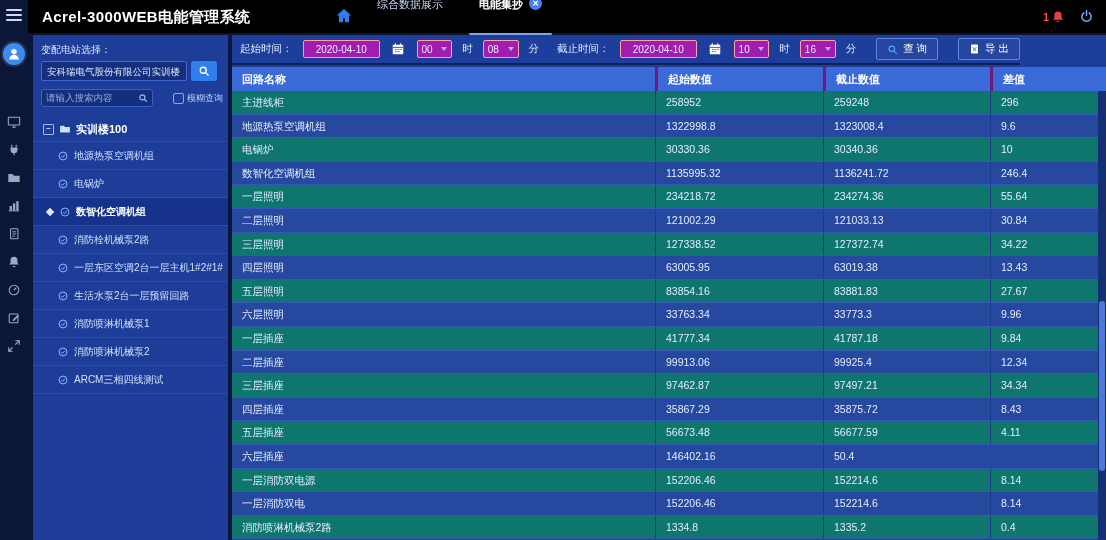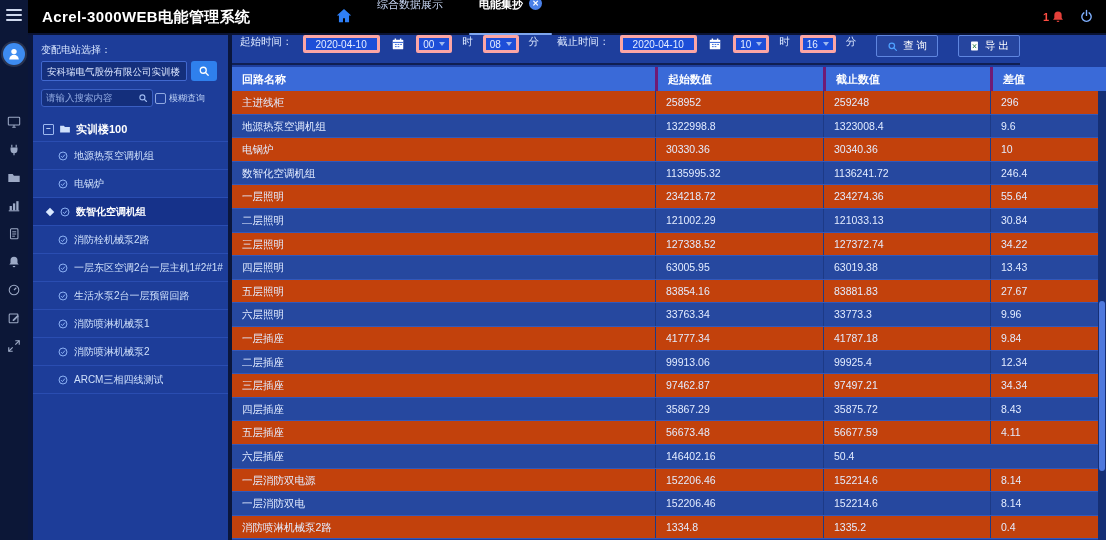--- a/index.html
+++ b/index.html
@@ -29,48 +29,48 @@
   #hdr-right{position:absolute;right:12px;top:0;height:33px;display:flex;align-items:center;gap:14px}
   #alarm{display:flex;align-items:center;gap:2px;cursor:pointer}
   #alarm .cnt{color:#ff4d42;font-size:11px;font-weight:bold}
   
   #side{position:absolute;left:33px;top:35px;width:195px;height:505px;background:#1d3d99;box-sizing:border-box;padding-top:6px}
   #station-label{font-size:10px;color:#d7e5ff;margin:2px 0 4px 8px}
   #station-row{display:flex;margin-left:8px}
   #station-input{width:146px;height:20px;line-height:20px;background:#142f7c;border:1px solid #4168cf;border-radius:2px;
     font-size:9.5px;color:#dbe6ff;padding:0 5px;white-space:nowrap;overflow:hidden;text-overflow:ellipsis;box-sizing:border-box}
   #station-search{width:26px;height:20px;margin-left:4px;background:#2f80ed;border-radius:3px;display:flex;align-items:center;justify-content:center;cursor:pointer}
-  #search-row{display:flex;align-items:center;margin:8px 0 0 8px;gap:2px}
+  #search-row{display:flex;align-items:center;margin:8px 0 0 8px;gap:20px}
   #tree-search{width:112px;height:18px;background:#142f7c;border:1px solid #3a5fc2;border-radius:3px;display:flex;align-items:center;box-sizing:border-box;padding:0 4px}
   #tree-search .ph{flex:1;font-size:9.5px;color:#8fa8e0;white-space:nowrap;overflow:hidden}
   #fuzzy{display:flex;align-items:center;gap:3px;cursor:pointer}
   #fuzzy .box{width:9px;height:9px;border:1px solid #8fa8e0;border-radius:2px;background:transparent}
   #fuzzy .lbl{font-size:9px;color:#bcd0f5;white-space:nowrap}
   #tree{margin-top:10px}
   #tree-root{display:flex;align-items:center;gap:5px;height:24px;padding-left:10px;font-size:11px;font-weight:bold;color:#fff;border-bottom:1px solid #2a4db1;cursor:pointer}
   #tree-root .exp{width:9px;height:9px;border:1px solid #9db8ef;font-size:8px;line-height:7px;text-align:center;color:#cfe0fb;border-radius:1px}
   .tnode{display:flex;align-items:center;gap:5px;height:27px;padding-left:24px;font-size:10px;color:#cfe0fb;border-bottom:1px solid #2a4db1;cursor:pointer;white-space:nowrap;overflow:hidden}
   .tnode .txt{overflow:hidden;text-overflow:ellipsis}
   .tnode.sel{color:#fff;font-weight:bold;background:#16328a;padding-left:14px}
   .tnode.sel .diam{width:6px;height:6px;background:#d9e8ff;transform:rotate(45deg);margin-right:1px}
   
   #main{position:absolute;left:232px;top:35px;width:874px;height:505px;background:#1e3e9c}
-  #fbar{position:absolute;left:0;top:0;width:788px;height:30px;border-bottom:2px solid #101f52;display:flex;align-items:flex-start;padding-left:8px;gap:10px;box-sizing:border-box;font-size:10.5px;color:#dbe7ff;white-space:nowrap}
-  .fld{height:18px;background:#1d4ed8;border:3px solid #fca5a5;border-radius:2px;display:flex;align-items:center;box-sizing:border-box;font-size:10px;color:#e6eeff}
+  #fbar{position:absolute;left:0;top:0;width:788px;height:30px;border-bottom:2px solid #101f52;display:flex;align-items:center;padding-left:8px;gap:10px;box-sizing:border-box;font-size:10.5px;color:#dbe7ff;white-space:nowrap}
+  .fld{height:18px;background:#a21caf;border:1px solid #fca5a5;border-radius:2px;display:flex;align-items:center;box-sizing:border-box;font-size:10px;color:#e6eeff}
   .date{width:84px;justify-content:center}
   .selbox{width:38px;justify-content:space-between;padding:0 4px}
   .caret{width:0;height:0;border-left:3.5px solid transparent;border-right:3.5px solid transparent;border-top:4px solid #9db8ef}
   .calbtn{width:18px;height:18px;display:flex;align-items:center;justify-content:center;cursor:pointer}
   .fbtn{height:20px;border:1px solid #5f86e0;border-radius:2px;background:rgba(255,255,255,.04);display:flex;align-items:center;gap:5px;padding:0 10px;margin-left:10px;cursor:pointer;color:#fff;font-size:10.5px}
   
   #thead{position:absolute;left:0;top:32px;width:874px;height:24px;background:#3a6ad8;display:grid;grid-template-columns:423px 168px 167px 1fr;align-items:center;font-size:11px;font-weight:bold;color:#fff;box-sizing:border-box}
   #thead .hc{padding-left:10px;border-left:3px solid #701a75;height:24px;line-height:24px;overflow:hidden;white-space:nowrap}
   #thead .hc:first-child{border-left:none}
   #tbody{position:absolute;left:0;top:56px;width:866px;height:449px;overflow:hidden}
-  .trow{display:grid;grid-template-columns:423px 168px 167px 1fr;height:23.6px;align-items:center;font-size:10.5px;color:#e3ecff;background:#c2410c;border-bottom:1px solid #3358b9;box-sizing:border-box;cursor:default}
+  .trow{display:grid;grid-template-columns:423px 168px 167px 1fr;height:23.6px;align-items:center;font-size:10.5px;color:#e3ecff;background:#0f766e;border-bottom:1px solid #3358b9;box-sizing:border-box;cursor:default}
   .trow:nth-child(even){background:#26489f}
   .trow div{padding-left:10px;border-left:1px solid #1d3a86;height:100%;line-height:23.6px;overflow:hidden;white-space:nowrap}
   .trow div:first-child{border-left:none}
   #vscroll{position:absolute;right:0;top:56px;width:8px;height:449px;background:#152f75}
   #vthumb{position:absolute;left:1px;top:210px;width:6px;height:170px;background:#4f78dd;border-radius:3px;cursor:pointer}
 </style>
 </head>
 <body>
 
 <aside id="rail">

